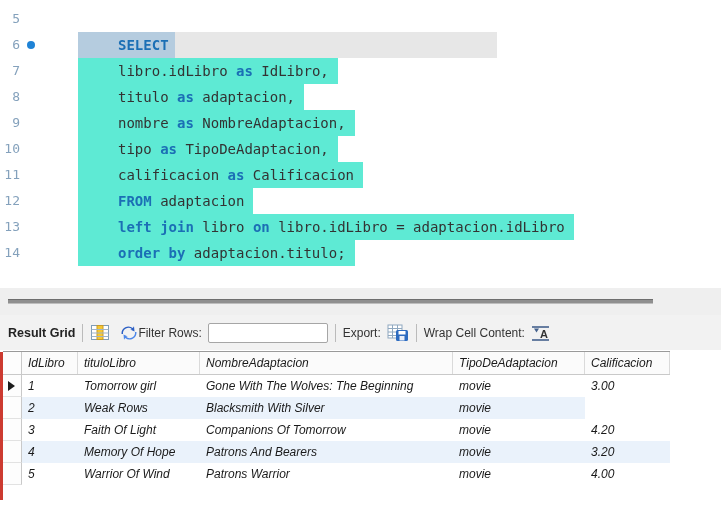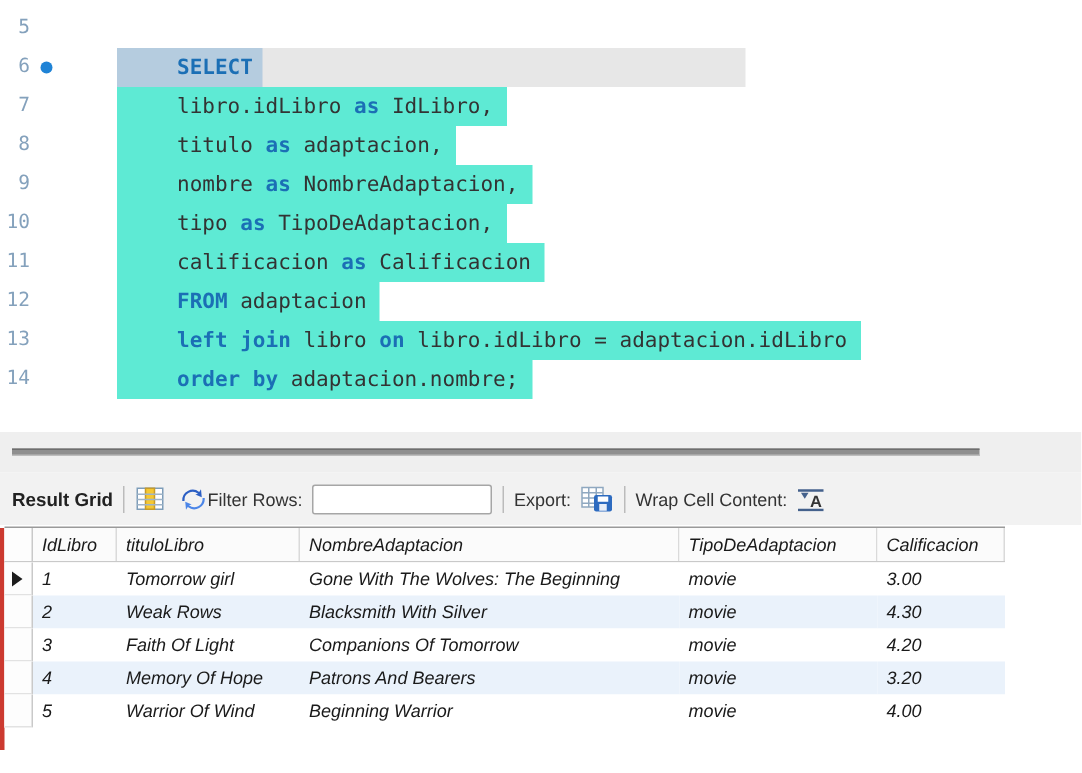--- a/index.html
+++ b/index.html
@@ -58,21 +58,21 @@
       <div class="line" style="top: -20px;"><span class="lnum">4</span><span class="code"><span class="tok-kw">SELECT</span><span class="tok-id"> * </span><span class="tok-kw">from</span><span class="tok-id"> libro;</span></span></div>
       <div class="line" style="top: 6px;"><span class="lnum">5</span></div>
       <div class="line sel-stmt" style="top: 32px;"><div class="tail"></div><span class="lnum">6</span><div class="marker"></div><span class="code"><span class="tok-kw">SELECT</span></span></div>
       <div class="line sel-blue" style="top: 58px;"><span class="lnum">7</span><span class="code"><span class="tok-id">libro.idLibro </span><span class="tok-kw">as</span><span class="tok-id"> IdLibro,</span></span></div>
       <div class="line sel-blue" style="top: 84px;"><span class="lnum">8</span><span class="code"><span class="tok-id">titulo </span><span class="tok-kw">as</span><span class="tok-id"> adaptacion,</span></span></div>
       <div class="line sel-blue" style="top: 110px;"><span class="lnum">9</span><span class="code"><span class="tok-id">nombre </span><span class="tok-kw">as</span><span class="tok-id"> NombreAdaptacion,</span></span></div>
       <div class="line sel-blue" style="top: 136px;"><span class="lnum">10</span><span class="code"><span class="tok-id">tipo </span><span class="tok-kw">as</span><span class="tok-id"> TipoDeAdaptacion,</span></span></div>
       <div class="line sel-blue" style="top: 162px;"><span class="lnum">11</span><span class="code"><span class="tok-id">calificacion </span><span class="tok-kw">as</span><span class="tok-id"> Calificacion</span></span></div>
       <div class="line sel-blue" style="top: 188px;"><span class="lnum">12</span><span class="code"><span class="tok-kw">FROM</span><span class="tok-id"> adaptacion</span></span></div>
       <div class="line sel-blue" style="top: 214px;"><span class="lnum">13</span><span class="code"><span class="tok-kw">left join</span><span class="tok-id"> libro </span><span class="tok-kw">on</span><span class="tok-id"> libro.idLibro = adaptacion.idLibro</span></span></div>
-      <div class="line sel-blue" style="top: 240px;"><span class="lnum">14</span><span class="code"><span class="tok-kw">order by</span><span class="tok-id"> adaptacion.nombre;</span></span></div>
+      <div class="line sel-blue" style="top: 240px;"><span class="lnum">14</span><span class="code"><span class="tok-kw">order by</span><span class="tok-id"> adaptacion.titulo;</span></span></div>
     </div>
 
   <div class="splitter">
     <div class="splitter-bar"></div>
   </div>
 
   <div class="toolbar">
     <span class="rg-label">Result Grid</span>
     <span class="vsep"></span>
     <span class="tb-icon">
@@ -138,21 +138,20 @@
         <div class="dcell" style="width: 253px; flex: 0 0 253px;">Gone With The Wolves: The Beginning</div>
         <div class="dcell" style="width: 132px; flex: 0 0 132px;">movie</div>
         <div class="dcell" style="width: 85px; flex: 0 0 85px;">3.00</div>
       </div>
       <div class="drow stripe">
         <div class="gcell"></div>
         <div class="dcell" style="width: 56px; flex: 0 0 56px;">2</div>
         <div class="dcell" style="width: 122px; flex: 0 0 122px;">Weak Rows</div>
         <div class="dcell" style="width: 253px; flex: 0 0 253px;">Blacksmith With Silver</div>
         <div class="dcell" style="width: 132px; flex: 0 0 132px;">movie</div>
-        <div class="dcell" style="width: 85px; flex: 0 0 85px;">4.30</div>
       </div>
       <div class="drow">
         <div class="gcell"></div>
         <div class="dcell" style="width: 56px; flex: 0 0 56px;">3</div>
         <div class="dcell" style="width: 122px; flex: 0 0 122px;">Faith Of Light</div>
         <div class="dcell" style="width: 253px; flex: 0 0 253px;">Companions Of Tomorrow</div>
         <div class="dcell" style="width: 132px; flex: 0 0 132px;">movie</div>
         <div class="dcell" style="width: 85px; flex: 0 0 85px;">4.20</div>
       </div>
       <div class="drow stripe">
@@ -160,19 +159,19 @@
         <div class="dcell" style="width: 56px; flex: 0 0 56px;">4</div>
         <div class="dcell" style="width: 122px; flex: 0 0 122px;">Memory Of Hope</div>
         <div class="dcell" style="width: 253px; flex: 0 0 253px;">Patrons And Bearers</div>
         <div class="dcell" style="width: 132px; flex: 0 0 132px;">movie</div>
         <div class="dcell" style="width: 85px; flex: 0 0 85px;">3.20</div>
       </div>
       <div class="drow">
         <div class="gcell"></div>
         <div class="dcell" style="width: 56px; flex: 0 0 56px;">5</div>
         <div class="dcell" style="width: 122px; flex: 0 0 122px;">Warrior Of Wind</div>
-        <div class="dcell" style="width: 253px; flex: 0 0 253px;">Beginning Warrior</div>
+        <div class="dcell" style="width: 253px; flex: 0 0 253px;">Patrons Warrior</div>
         <div class="dcell" style="width: 132px; flex: 0 0 132px;">movie</div>
         <div class="dcell" style="width: 85px; flex: 0 0 85px;">4.00</div>
       </div>
     </div>
 
 </div>
 
 </body></html>

